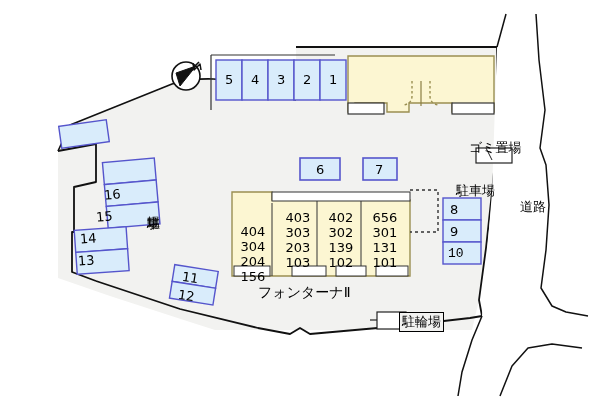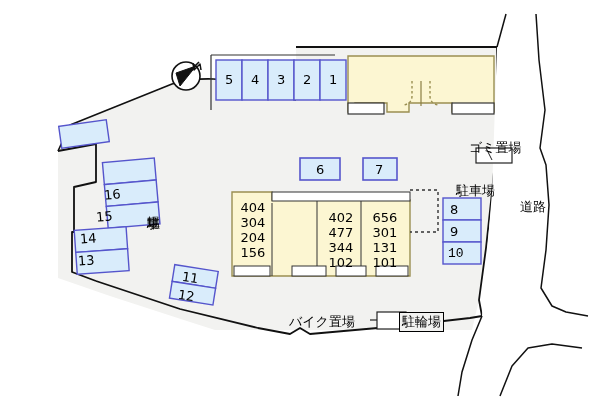--- a/index.html
+++ b/index.html
@@ -142,40 +142,46 @@
 
   <span class="cellnum" style="left:182px;top:270px;transform:rotate(9deg);">11</span>
   <span class="cellnum" style="left:178px;top:288px;transform:rotate(9deg);">12</span>
 
   <span class="cellnum" style="left:104px;top:187px;transform:rotate(-5deg);">16</span>
   <span class="cellnum" style="left:96px;top:209px;transform:rotate(-5deg);">15</span>
   <span class="cellnum" style="left:80px;top:231px;transform:rotate(-4deg);">14</span>
   <span class="cellnum" style="left:78px;top:253px;transform:rotate(-4deg);">13</span>
 
 
-  <div class="unit" style="left:236px;top:200px;width:34px;">
+  <div class="unit" style="left:236px;top:224px;width:34px;">
     <div>404</div>
     <div>304</div>
     <div>204</div>
     <div>156</div>
   </div>
+  <div class="unit" style="left:281px;top:210px;width:34px;">
+    <div>403</div>
+    <div>303</div>
+    <div>203</div>
+    <div>103</div>
+  </div>
   <div class="unit" style="left:324px;top:210px;width:34px;">
     <div>402</div>
-    <div>477</div>
-    <div>344</div>
+    <div>302</div>
+    <div>139</div>
     <div>102</div>
   </div>
   <div class="unit" style="left:368px;top:210px;width:34px;">
     <div>656</div>
     <div>301</div>
     <div>131</div>
     <div>101</div>
   </div>
 
+  <span class="lbl" style="left:258px;top:284px;font-size:14px;">フォンターナⅡ</span>
 
   <span class="lbl" style="left:434px;top:139px;margin-left:35px;">ゴミ置場</span>
   <span class="lbl" style="left:436px;top:182px;margin-left:20px;">駐車場</span>
   <span class="lbl vlbl" style="left:146px;top:206px;line-height:14px;">駐車場</span>
   <span class="lbl" style="left:520px;top:198px;">道路</span>
-  <span class="lbl" style="left:289px;top:313px;">バイク置場</span>
   <span class="lbl boxed" style="left:399px;top:312px;">駐輪場</span>
 
 </div>
 
 </body></html>

